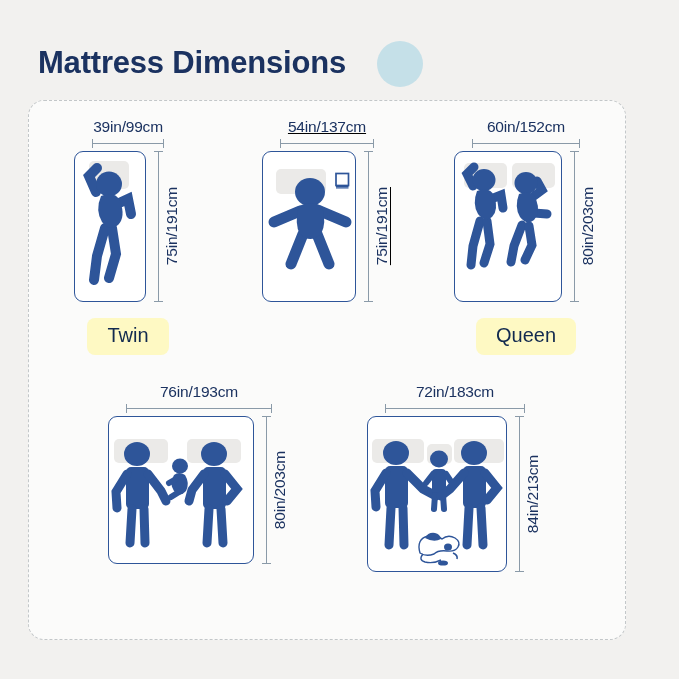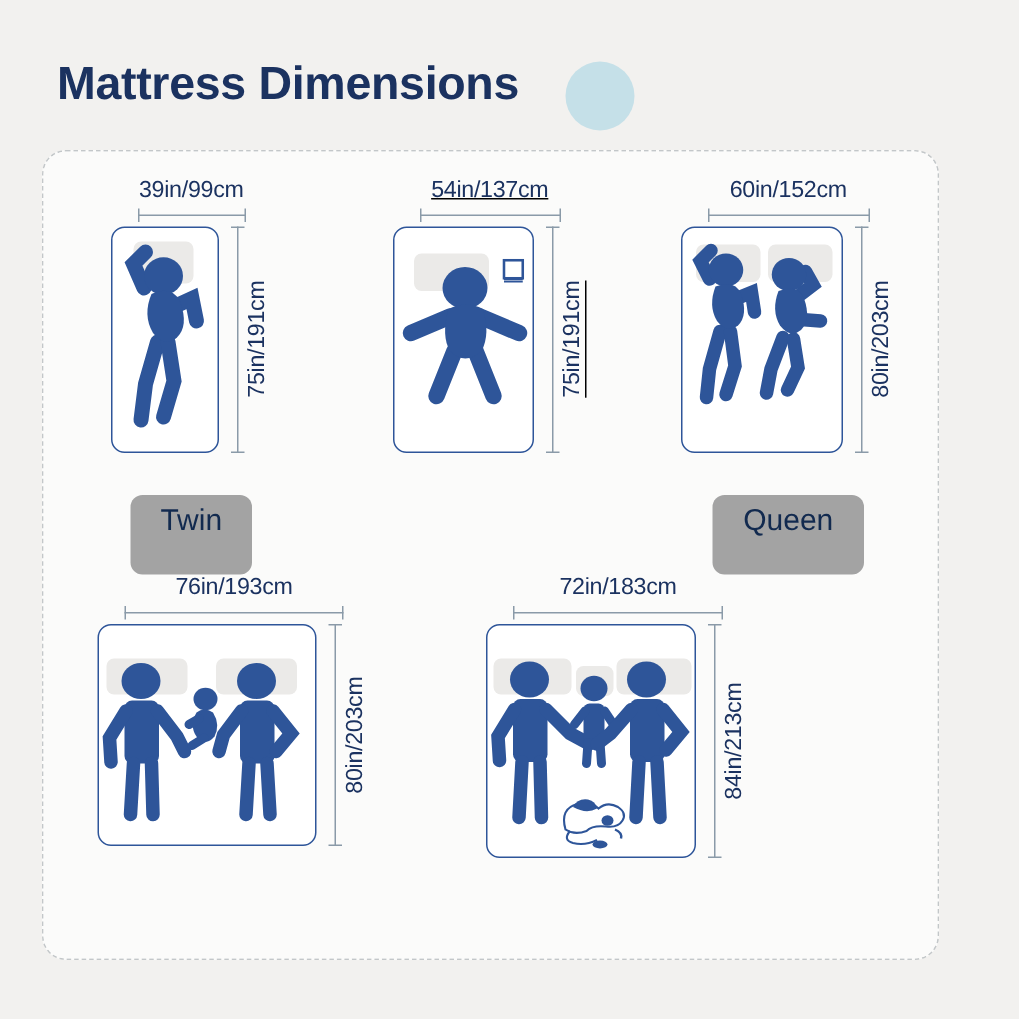--- a/index.html
+++ b/index.html
@@ -10,21 +10,21 @@
     font-family: "Liberation Sans", sans-serif;
     overflow: hidden;
     position: relative;
   }
 
   
   .title-wrap {
     position: absolute;
     left: 38px; top: 38px;
     height: 50px;
-    display: flex; align-items: flex-start;
+    display: flex; align-items: center;
   }
   .title-circle {
     position: absolute;
     left: 339px; top: 3px;
     width: 46px; height: 46px;
     border-radius: 50%;
     background: #c5e0e8;
     z-index: 0;
   }
   .title-text {
@@ -44,20 +44,21 @@
     width: 598px; height: 540px;
     border: 1px dashed #c3c7c9;
     border-radius: 16px;
     background: #fbfbfa;
   }
 
   
   .row {
     position: absolute;
     display: flex;
+    justify-content: center;
   }
   .row-top { left: 28px; top: 118px; width: 598px; }
   .row-bottom { left: 28px; top: 383px; width: 598px; }
 
   .cell {
     display: flex;
     flex-direction: column;
     align-items: center;
   }
 
@@ -134,26 +135,26 @@
     color: #1b3260;
     white-space: nowrap;
     writing-mode: vertical-rl;
     transform: rotate(180deg);
     letter-spacing: -0.2px;
     margin-right: 1px;
   }
 
   
   .pill {
-    margin-top: 28px;
-    background: #a3a3a3;
+    margin-top: 16px;
+    background: #fef9c3;
     color: #122a4f;
     border-radius: 8px;
     font-size: 20px;
-    padding: 6px 20px 24px 20px;
+    padding: 6px 20px 8px 20px;
     line-height: 1.15;
     white-space: nowrap;
   }
 
   
   .pillow {
     position: absolute;
     background: #ebeae8;
     border-radius: 5px;
   }

